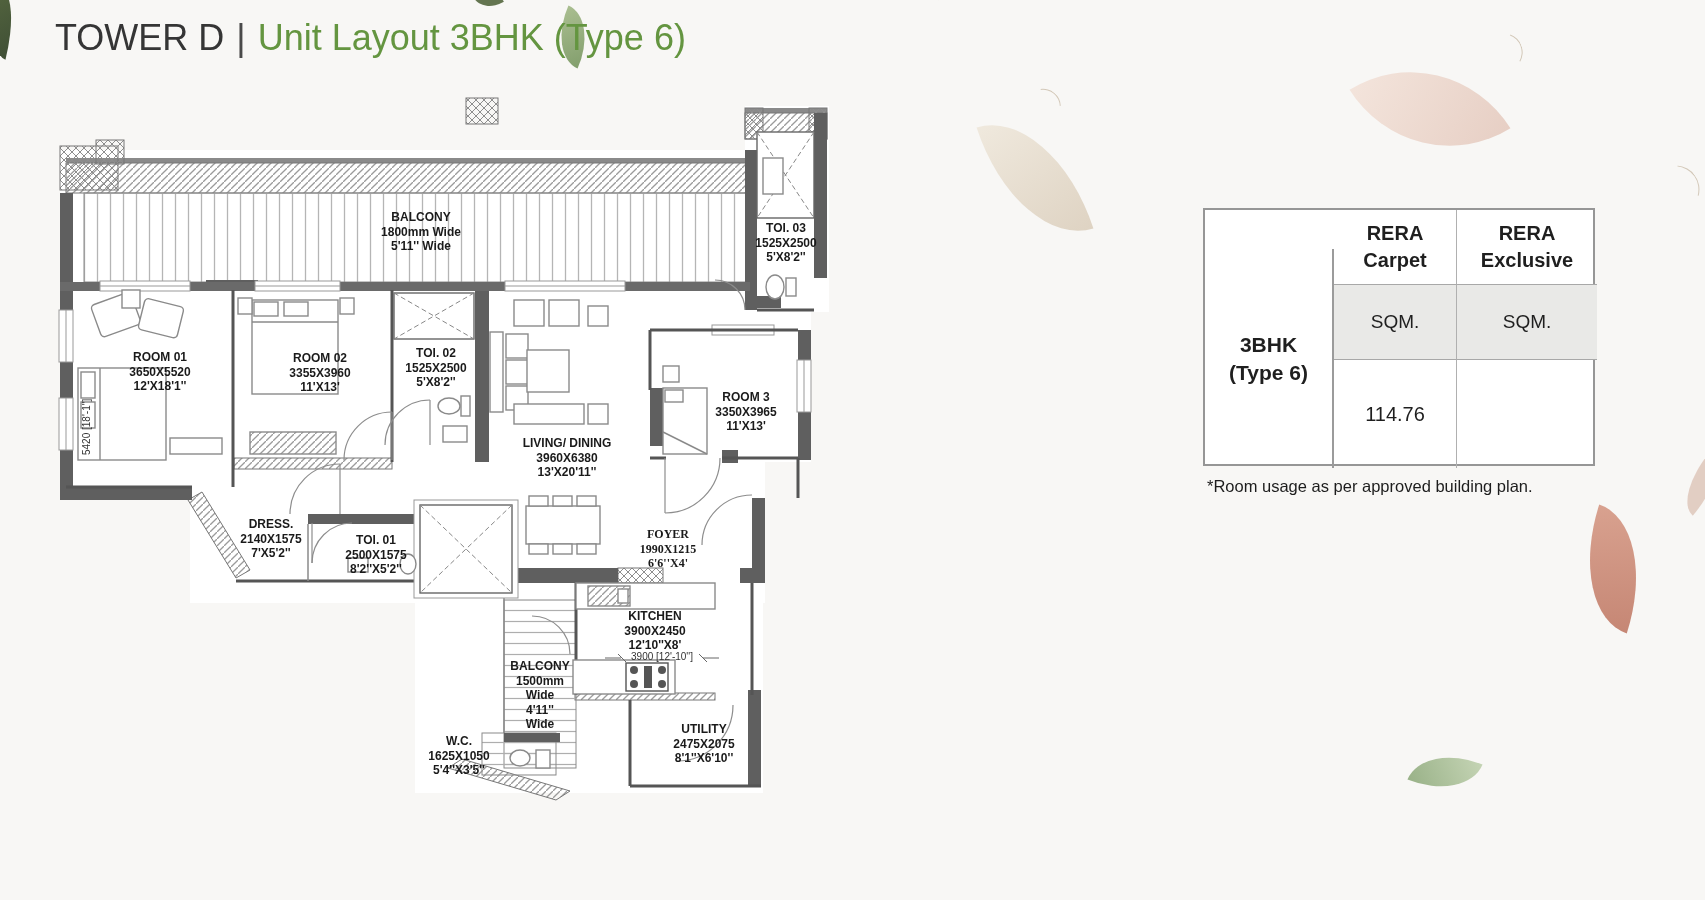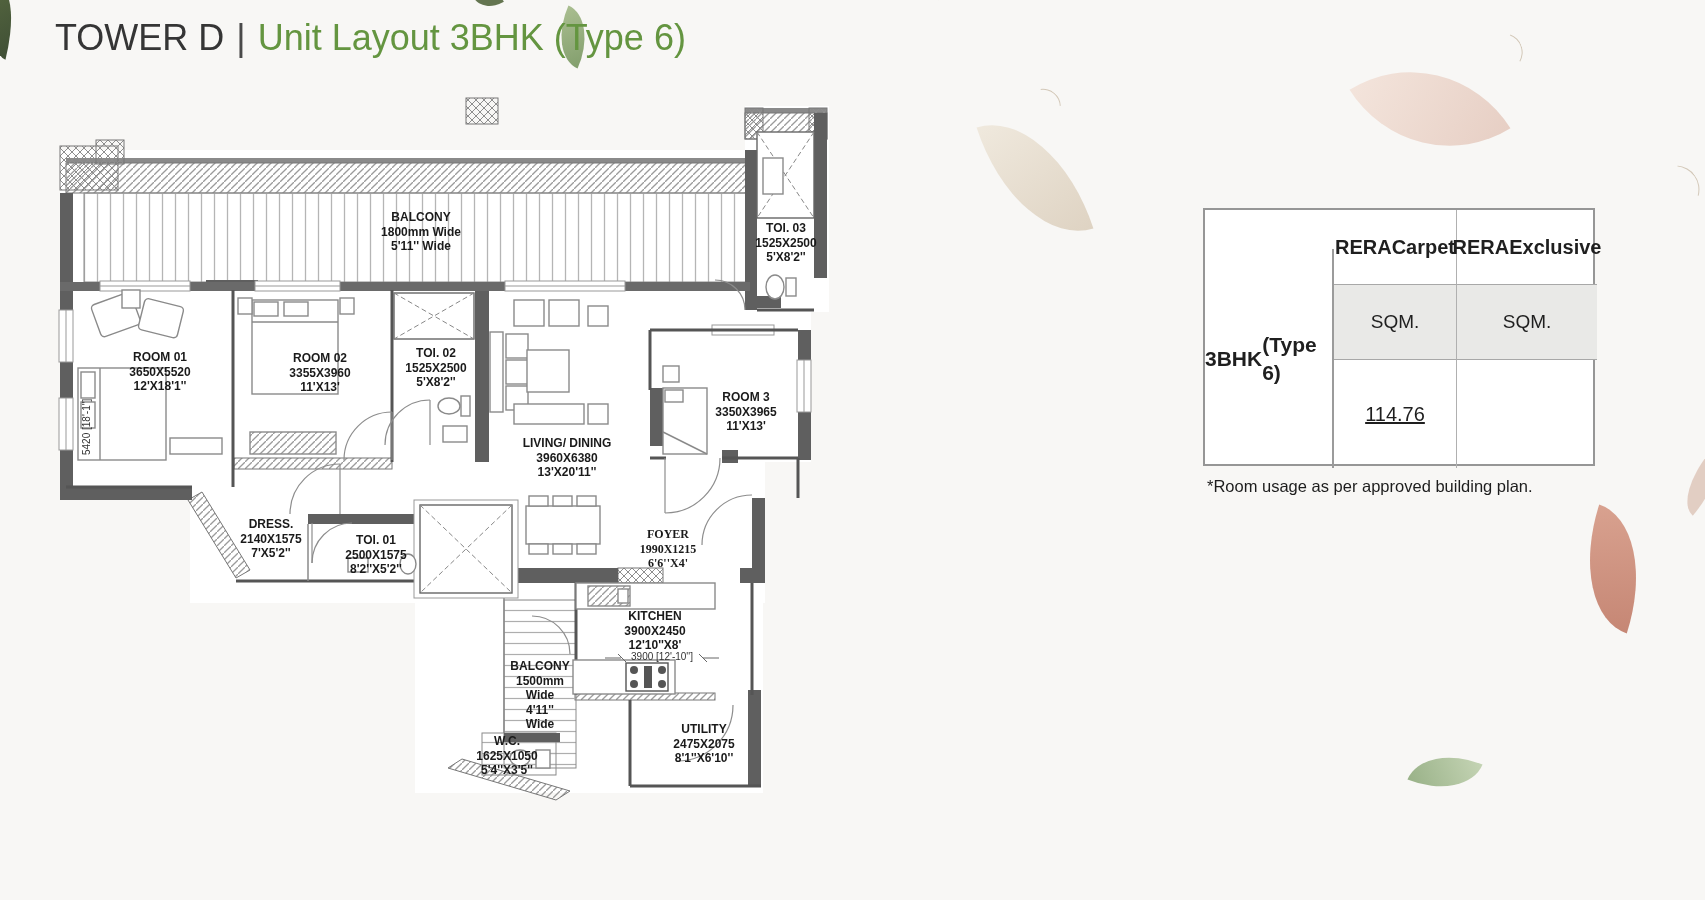--- a/index.html
+++ b/index.html
@@ -20,26 +20,26 @@
     white-space:nowrap;letter-spacing:0px;
   }
   .plan-label.small{font-weight:400;font-size:10px;color:#333;}
   .plan-label.rot{transform:rotate(-90deg);transform-origin:0 0;text-align:left;}
   
   .area-table{
     position:absolute;left:1203px;top:208px;width:392px;height:258px;z-index:3;
     display:grid;grid-template-columns:129px 123px 140px;grid-template-rows:75px 75px 108px;
     border:2.5px solid #969696;background:#fff;box-sizing:border-box;color:#1f1f1f;
   }
-  .area-table .cell{display:flex;flex-direction:row;align-items:center;justify-content:center;box-sizing:border-box;}
+  .area-table .cell{display:flex;flex-direction:column;align-items:center;justify-content:center;box-sizing:border-box;}
   .rowhead{grid-column:1;grid-row:1/4;border-right:2px solid #9b9b9b;font-weight:700;font-size:21px;line-height:28px;margin-top:39px;}
   .colhead{font-weight:700;font-size:20px;line-height:27px;border-bottom:1.5px solid #a8a8a8;}
   .colhead.mid,.unitcell.mid,.valcell.mid{border-right:1.5px solid #b0b0b0;}
   .unitcell{background:#e9e9e7;font-size:19px;border-bottom:1.5px solid #a8a8a8;}
-  .valcell{font-size:20px;text-decoration:underline;}
+  .valcell{font-size:20px;}
   .footnote{position:absolute;left:1207px;top:477px;font-size:16.5px;color:#1d1d1d;z-index:3;}
   
   .leaf{position:absolute;border-radius:0 100% 0 100%;z-index:0;}
   .curl{position:absolute;border:1.5px solid #d3c8b8;border-color:#d3c8b8 transparent transparent transparent;border-radius:50%;z-index:0;}
   svg.plan{position:absolute;left:0;top:0;z-index:1;}
 </style>
 </head>
 <body>
 
 <div class="leaf" style="left:-8px;top:-10px;width:22px;height:68px;background:linear-gradient(135deg,#45582f,#2f4024);transform:rotate(14deg);opacity:.92;"></div>
@@ -343,21 +343,21 @@
 <div class="plan-label small" style="left:662px;top:650px;">
   <div>3900 [12'-10'']</div>
 </div>
 <div class="plan-label" style="left:540px;top:659px;">
   <div>BALCONY</div>
   <div>1500mm</div>
   <div>Wide</div>
   <div>4'11''</div>
   <div>Wide</div>
 </div>
-<div class="plan-label" style="left:459px;top:734px;margin-left:48px;">
+<div class="plan-label" style="left:459px;top:734px;">
   <div>W.C.</div>
   <div>1625X1050</div>
   <div>5'4''X3'5''</div>
 </div>
 <div class="plan-label" style="left:704px;top:722px;">
   <div>UTILITY</div>
   <div>2475X2075</div>
   <div>8'1''X6'10''</div>
 </div>
 <div class="plan-label small rot" style="left:80px;top:455px;">

